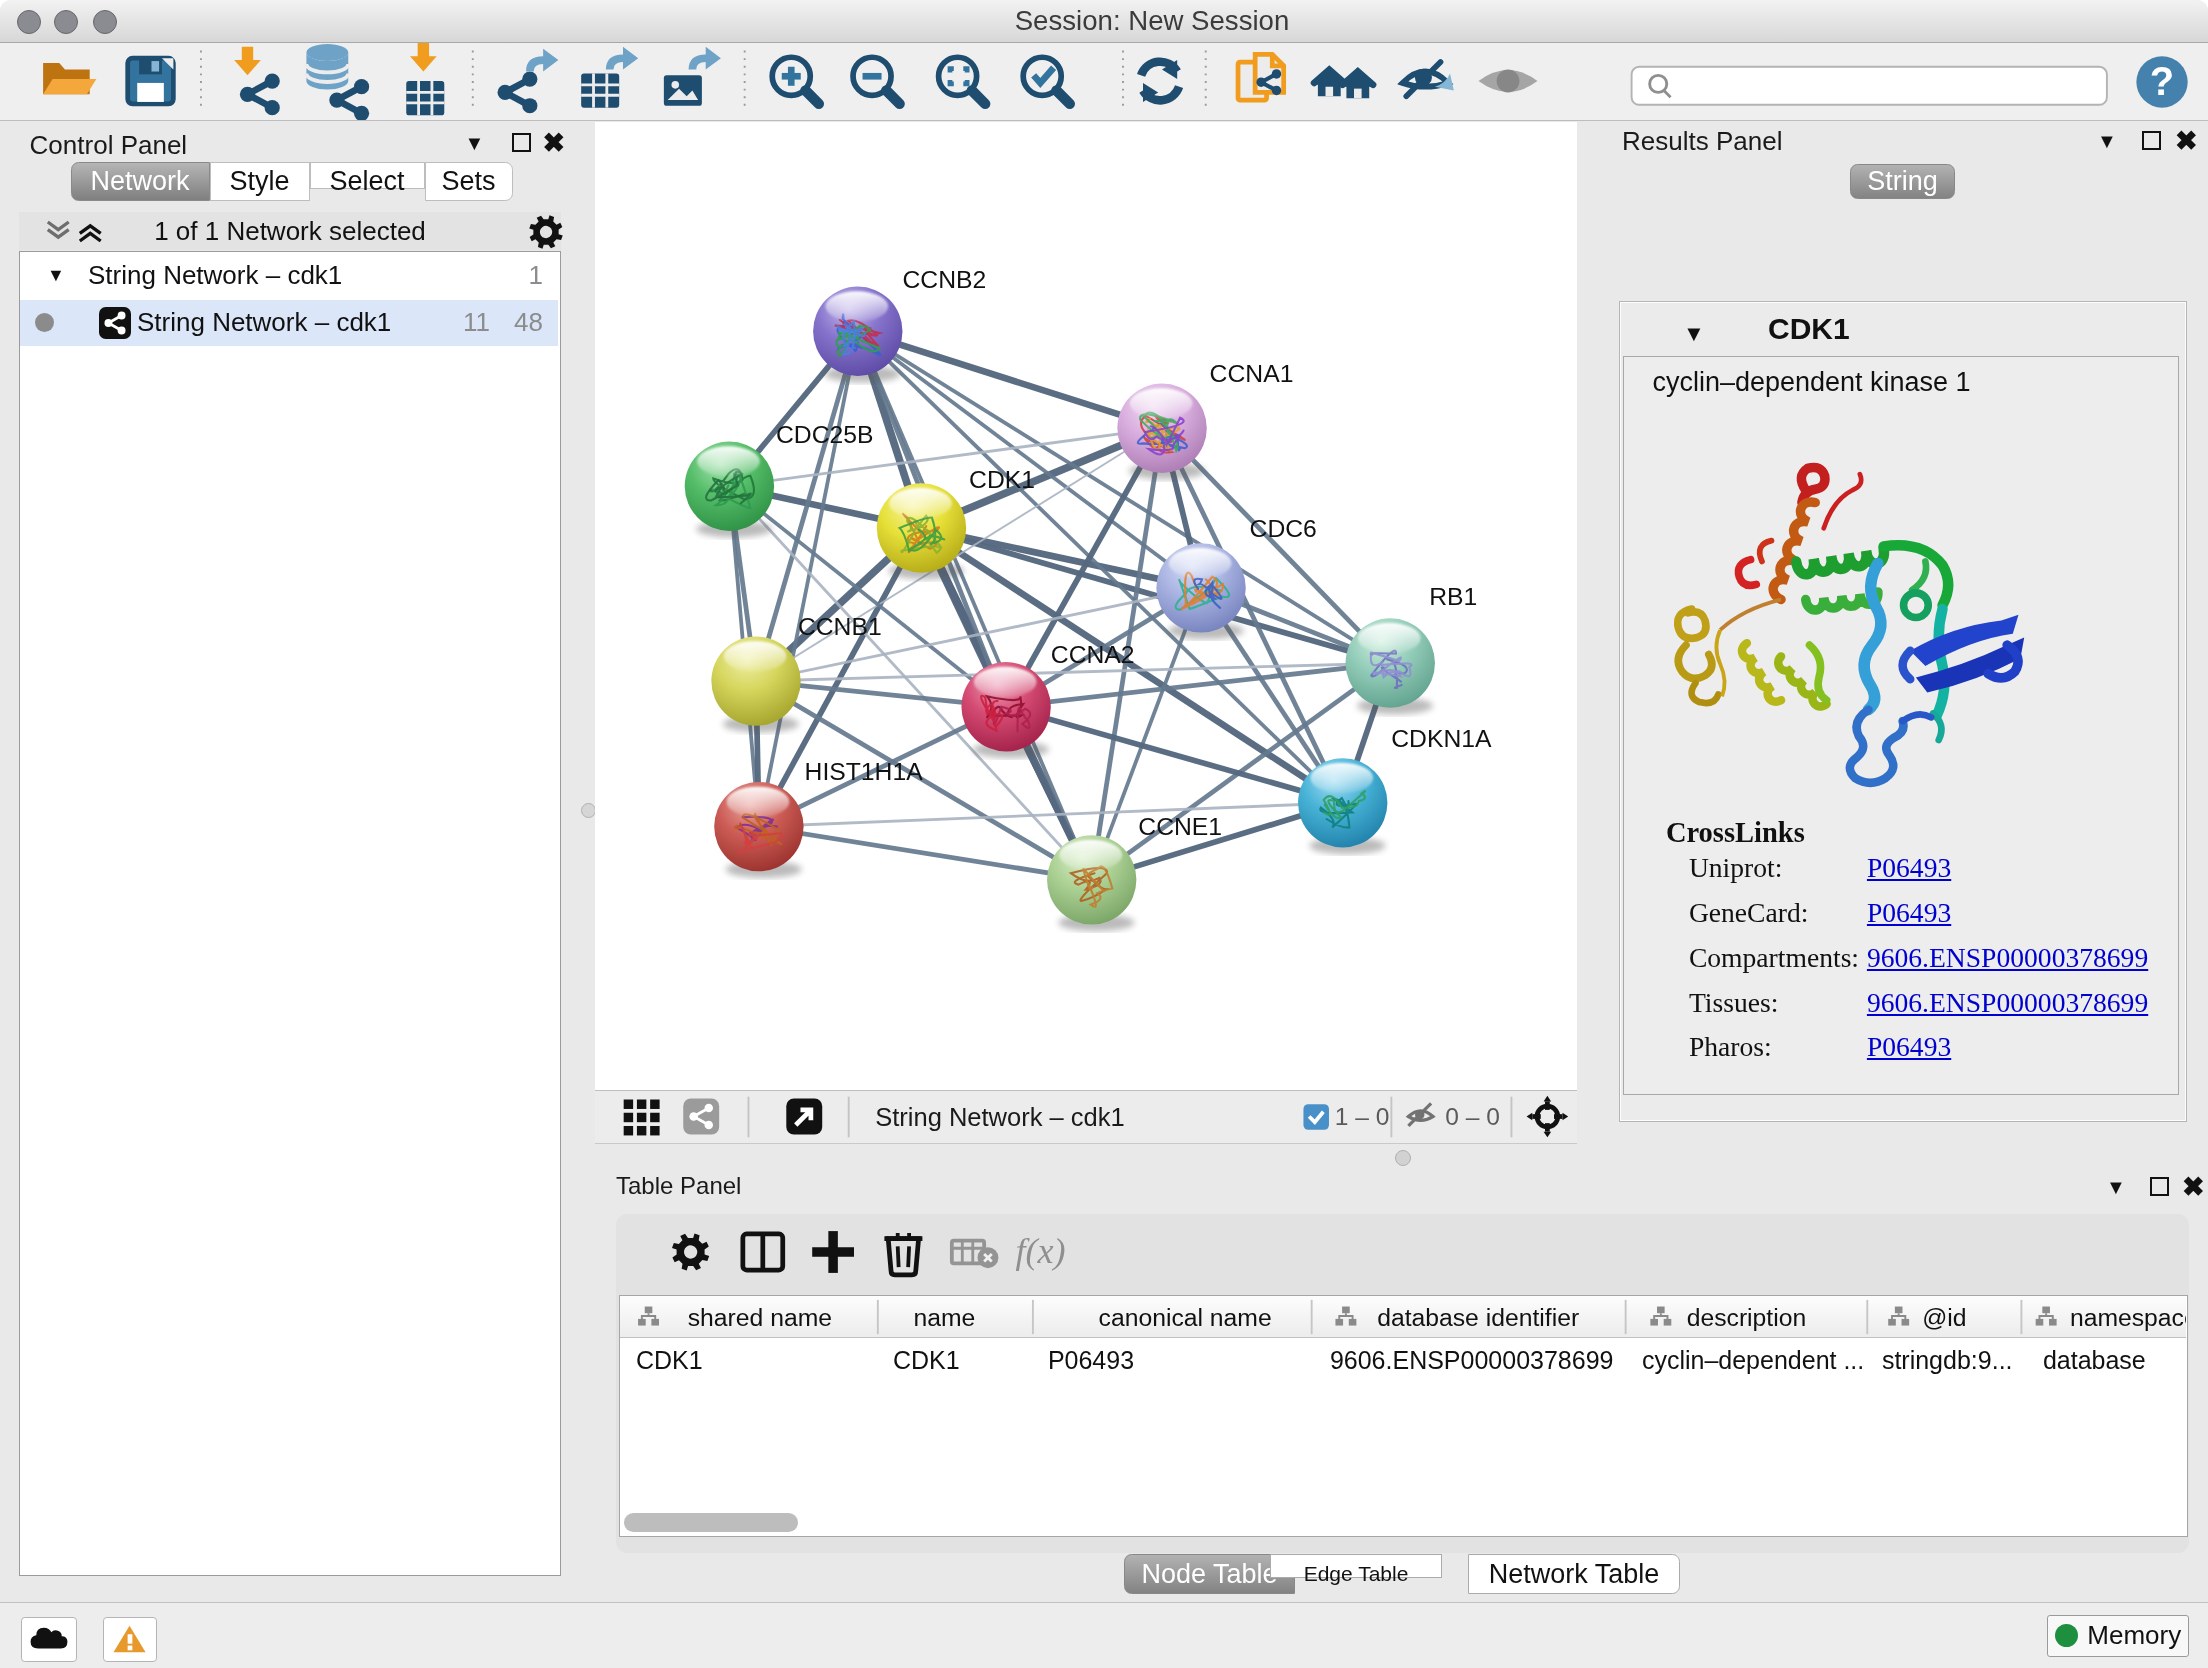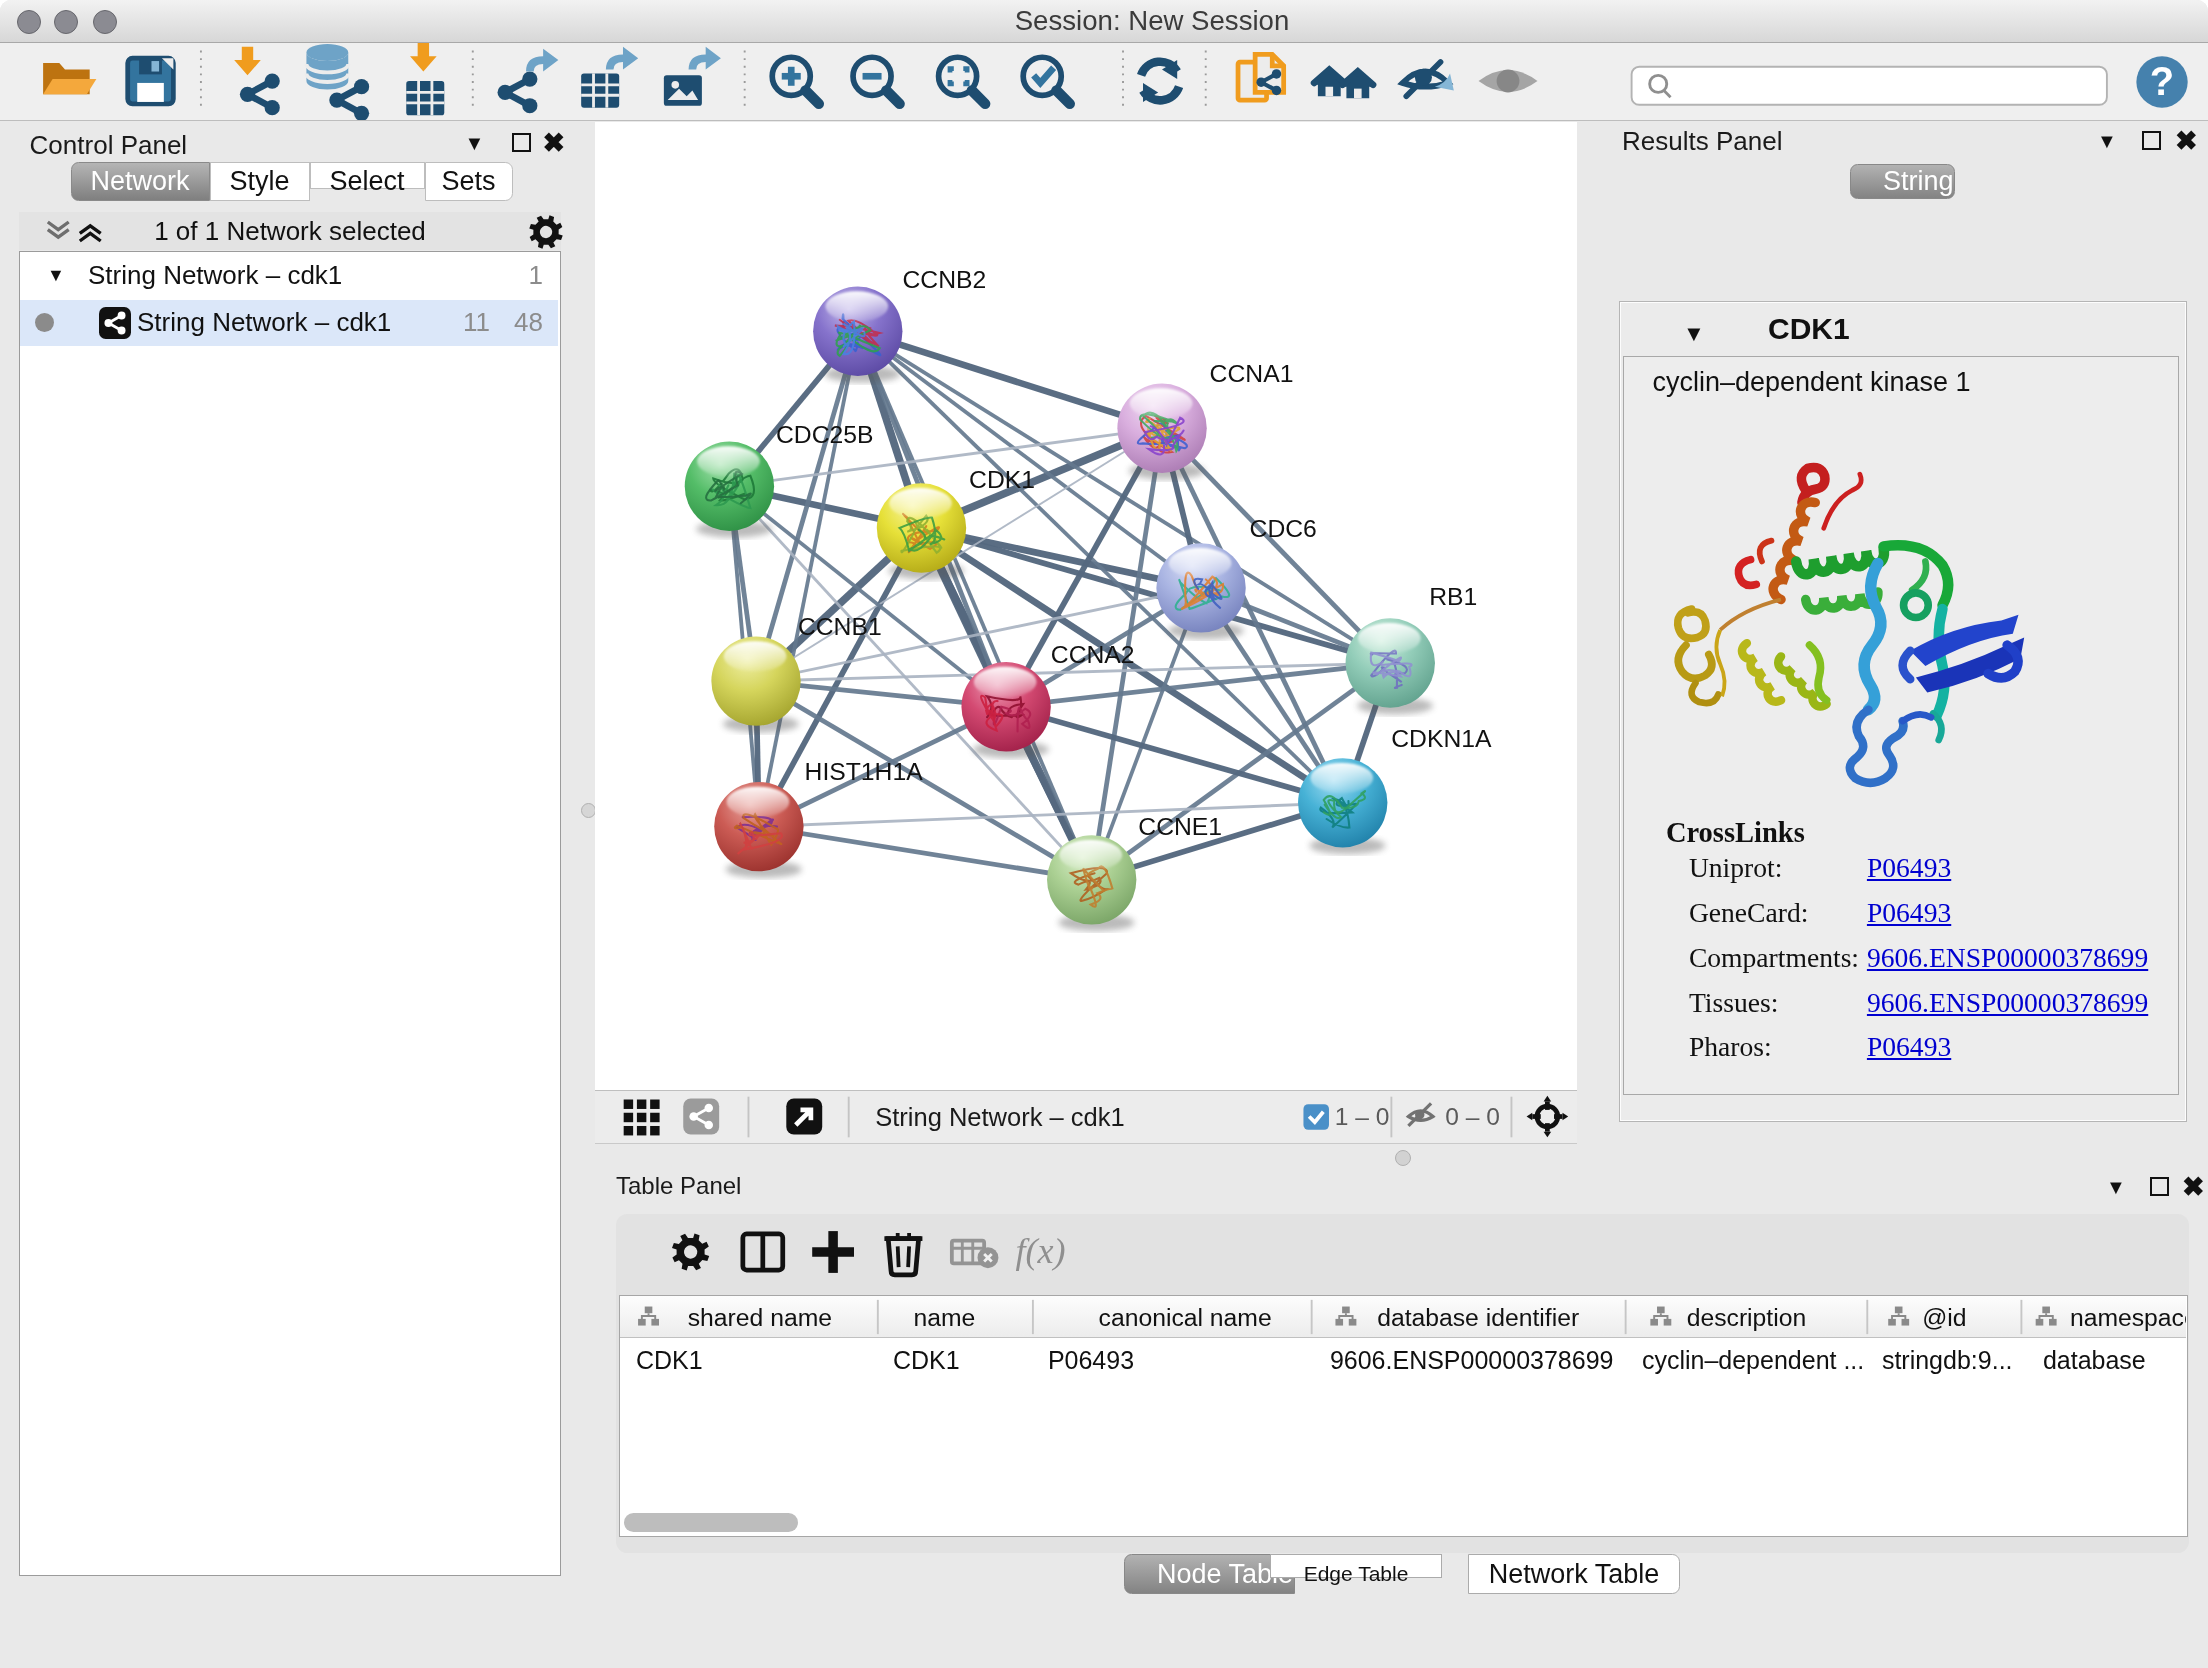--- a/index.html
+++ b/index.html
@@ -4,21 +4,21 @@
 <style>
 html,body{margin:0;padding:0;}
 body{width:2208px;height:1668px;position:relative;font-family:"Liberation Sans",sans-serif;background:#fff;overflow:hidden;}
 .win{position:absolute;left:0;top:0;width:2208px;height:1668px;background:#e9e9e9;border-radius:11.4px 11.4px 0 0;overflow:hidden;}
 .titlebar{position:absolute;left:0;top:0;width:2208px;height:43px;background:linear-gradient(#f2f2f2,#d7d7d7);border-bottom:1px solid #a8a8a8;box-sizing:border-box;}
 .tl{position:absolute;top:9.5px;width:24px;height:24px;border-radius:50%;background:#8b8b92;border:1px solid #67676d;box-sizing:border-box;}
 .title{position:absolute;top:0;left:0;width:2208px;height:42px;line-height:42px;text-align:center;font-size:27.6px;color:#3b3b3b;font-weight:500;padding-left:48px;}
 .toolbar{position:absolute;left:0;top:43px;width:2208px;height:78px;background:#efefef;border-bottom:1px solid #bdbdbd;box-sizing:border-box;}
 .canvas{position:absolute;left:595px;top:122px;width:982px;height:968px;background:#fff;}
 .canvbar{position:absolute;left:595px;top:1090px;width:982px;height:54px;background:#ececec;border-top:1px solid #bfbfbf;border-bottom:1px solid #c9c9c9;box-sizing:border-box;}
-.gbtn{position:absolute;background:linear-gradient(#b2b2b2,#838383);color:#fff;border:1px solid #888;border-radius:7.6px;box-sizing:border-box;padding-left:32px;}
+.gbtn{position:absolute;background:linear-gradient(#b2b2b2,#838383);color:#fff;border:1px solid #888;border-radius:7.6px;text-align:center;box-sizing:border-box;}
 .wbtn{position:absolute;background:#fff;border:1px solid #ababab;border-radius:7.6px;text-align:center;box-sizing:border-box;color:#111;}
 .serif{font-family:"Liberation Serif",serif;}
 a.lnk{color:#0000d0;text-decoration:underline;}
 </style>
 </head>
 <body>
 <div class="win">
   <div class="titlebar">
     <div class="tl" style="left:17px;"></div>
     <div class="tl" style="left:54px;"></div>
@@ -700,14 +700,31 @@
         <div style="position:absolute;left:1262px;top:50px;font-size:25px;color:#111;">stringdb:9...</div>
         <div style="position:absolute;left:1423px;top:50px;font-size:25px;color:#111;">database</div>
         <div style="position:absolute;left:3.8px;top:217px;width:174px;height:19px;border-radius:9.5px;background:#bdbdbd;"></div>
       </div>
     </div>
     <div class="gbtn" style="left:540px;top:386px;width:171px;height:40px;font-size:27px;line-height:38px;border-radius:7.6px 0 0 7.6px;">Node Table</div>
     <div class="wbtn" style="left:686px;top:386px;width:172px;height:24px;font-size:21px;line-height:38px;border-radius:0;">Edge Table</div>
     <div class="wbtn" style="left:884px;top:386px;width:212px;height:40px;font-size:27px;line-height:38px;border-radius:0 7.6px 7.6px 0;">Network Table</div>
   </div>
 
+  <div style="position:absolute;left:0;top:1602px;width:2208px;height:67px;background:#ededed;border-top:1px solid #c2c2c2;box-sizing:border-box;">
+    <div class="wbtn" style="left:21px;top:14.3px;width:56px;height:45px;border-radius:3.8px;border-color:#b4b4b4;">
+      <svg width="52" height="41" viewBox="0 0 55 43">
+          <path d="M 16 32 Q 8 32 8 25 Q 8 19 14 18 Q 14 10 22 10 Q 28 10 30 15 Q 32 12 36 13 Q 41 14 41 19 Q 47 19 47 25 Q 47 32 40 32 Z" fill="#111"></path>
+        </svg>
+    </div>
+    <div class="wbtn" style="left:103px;top:14.3px;width:54px;height:45px;border-radius:3.8px;border-color:#b4b4b4;">
+      <svg width="50" height="41" viewBox="0 0 53 43">
+          <path d="M 26 8 L 43 36 L 9 36 Z" fill="#e8992c"></path>
+          <rect x="24" y="17" width="5" height="10" fill="#fff"></rect>
+          <rect x="24" y="29" width="5" height="5" fill="#fff"></rect>
+        </svg>
+    </div>
+    <div class="wbtn" style="left:2047px;top:12.4px;width:142px;height:42px;border-radius:2.9px;border:1.9px solid #9a9a9a;background:#f8f8f8;font-size:26px;line-height:38px;color:#111;">
+      <span style="display:inline-block;width:23px;height:23px;border-radius:50%;background:#1e8f3e;vertical-align:-2.9px;margin-right:9.5px;"></span>Memory
+    </div>
+  </div>
 </div>
 
 
 </body></html>

